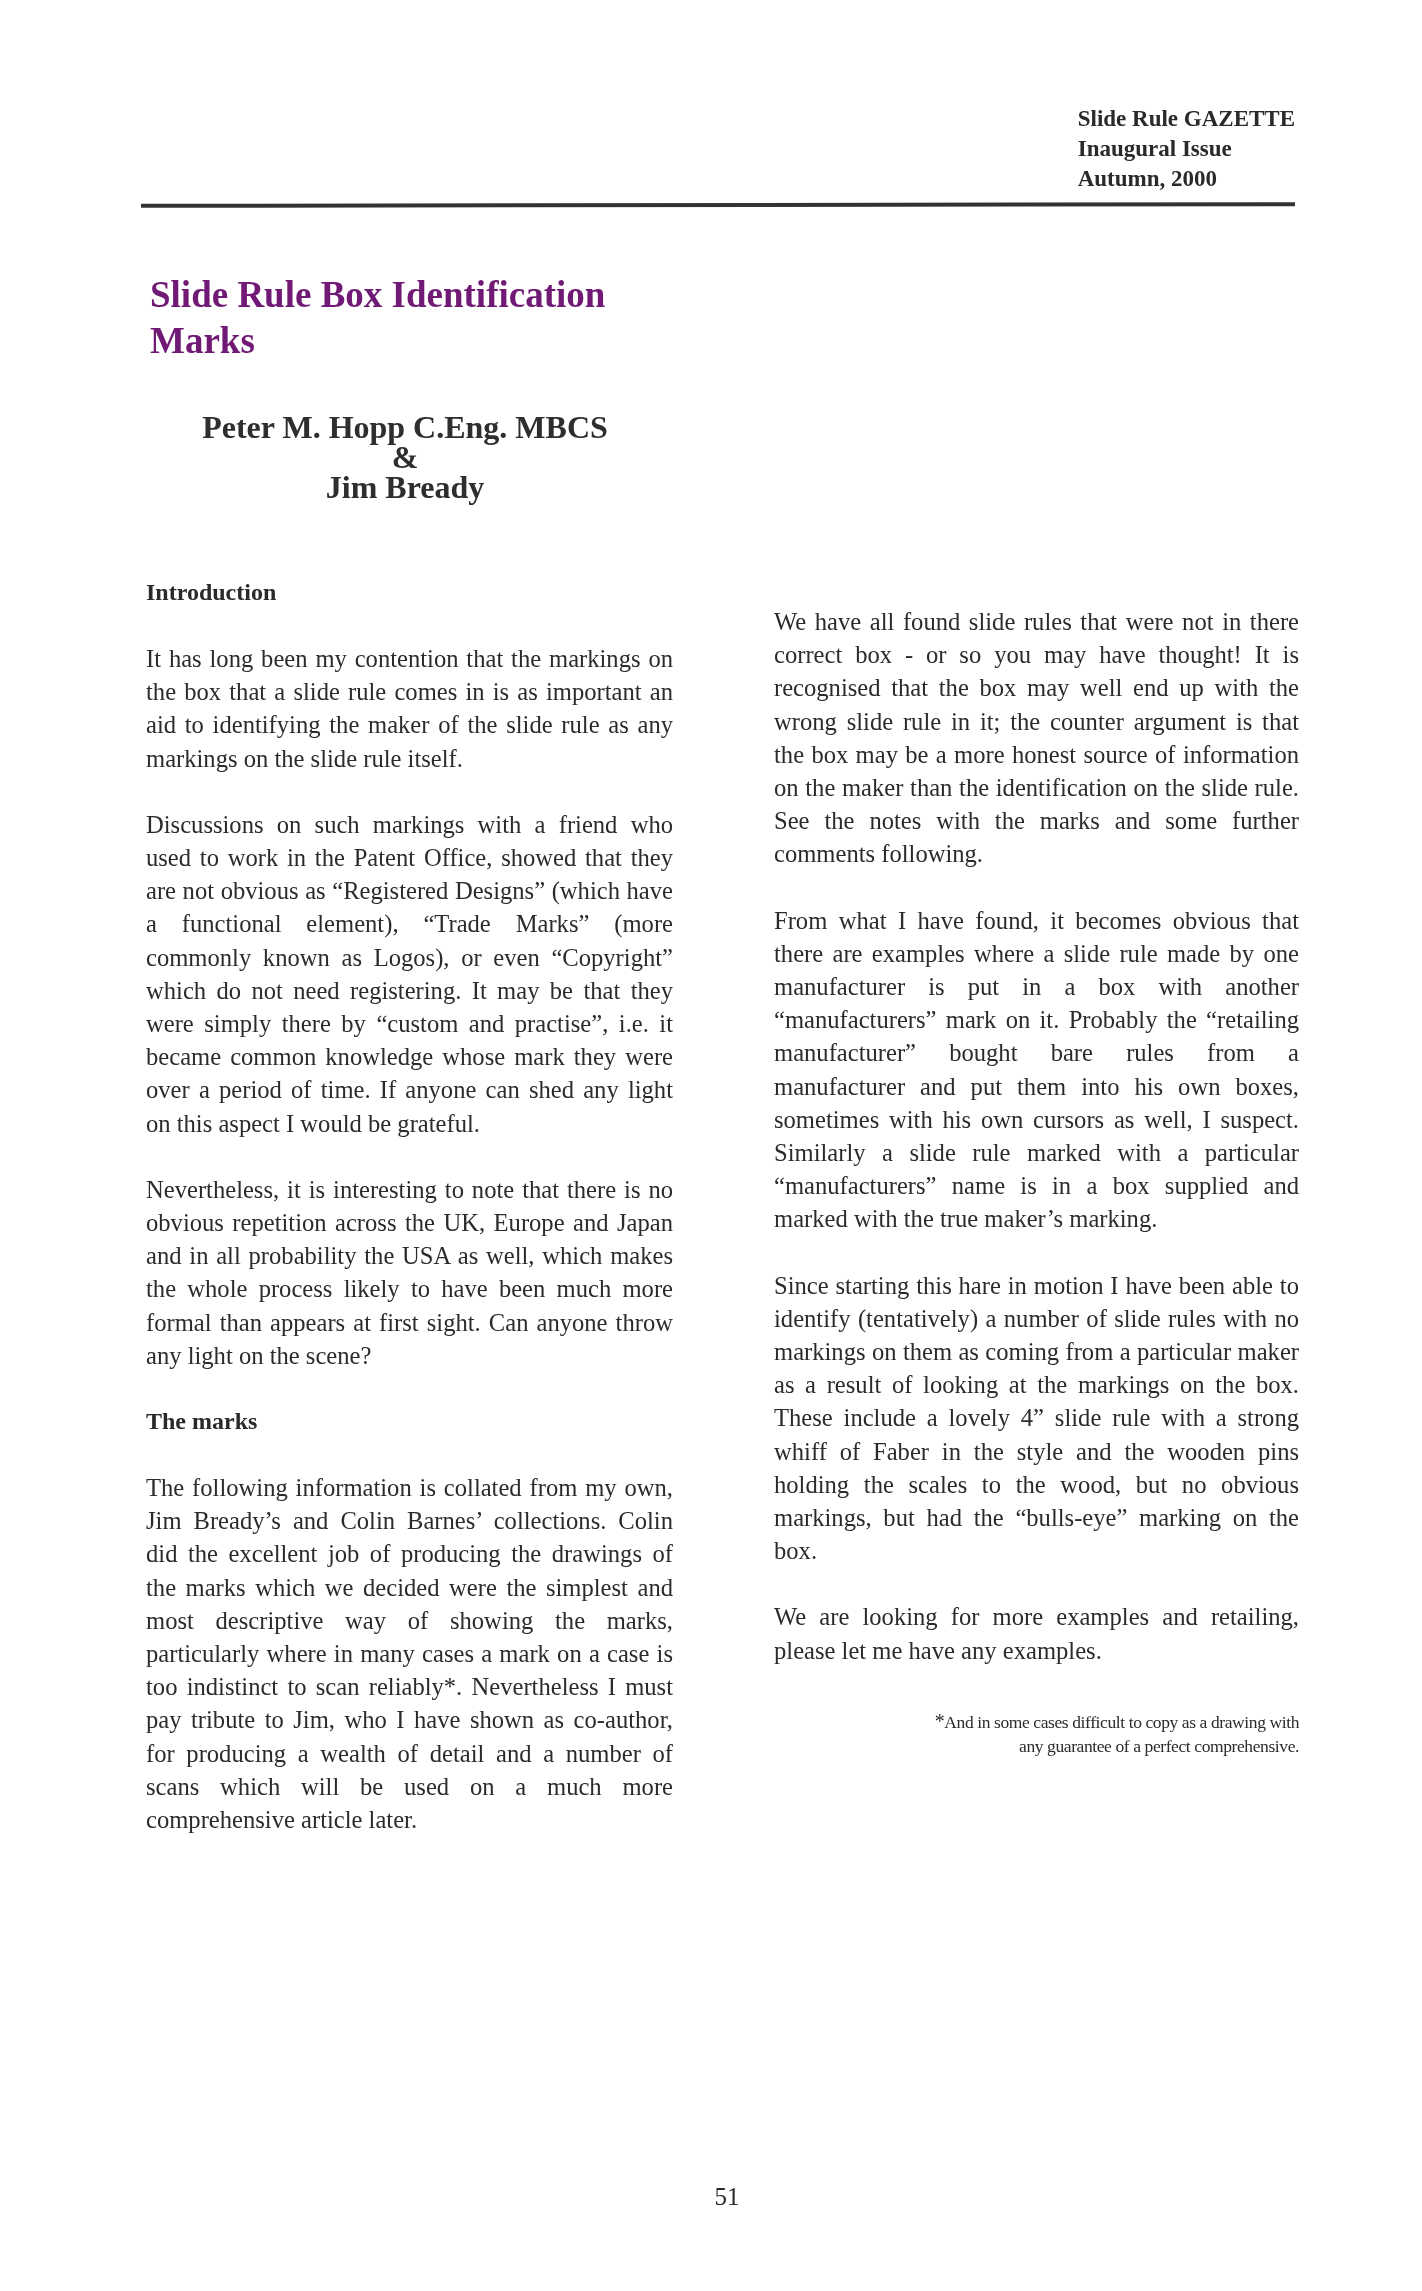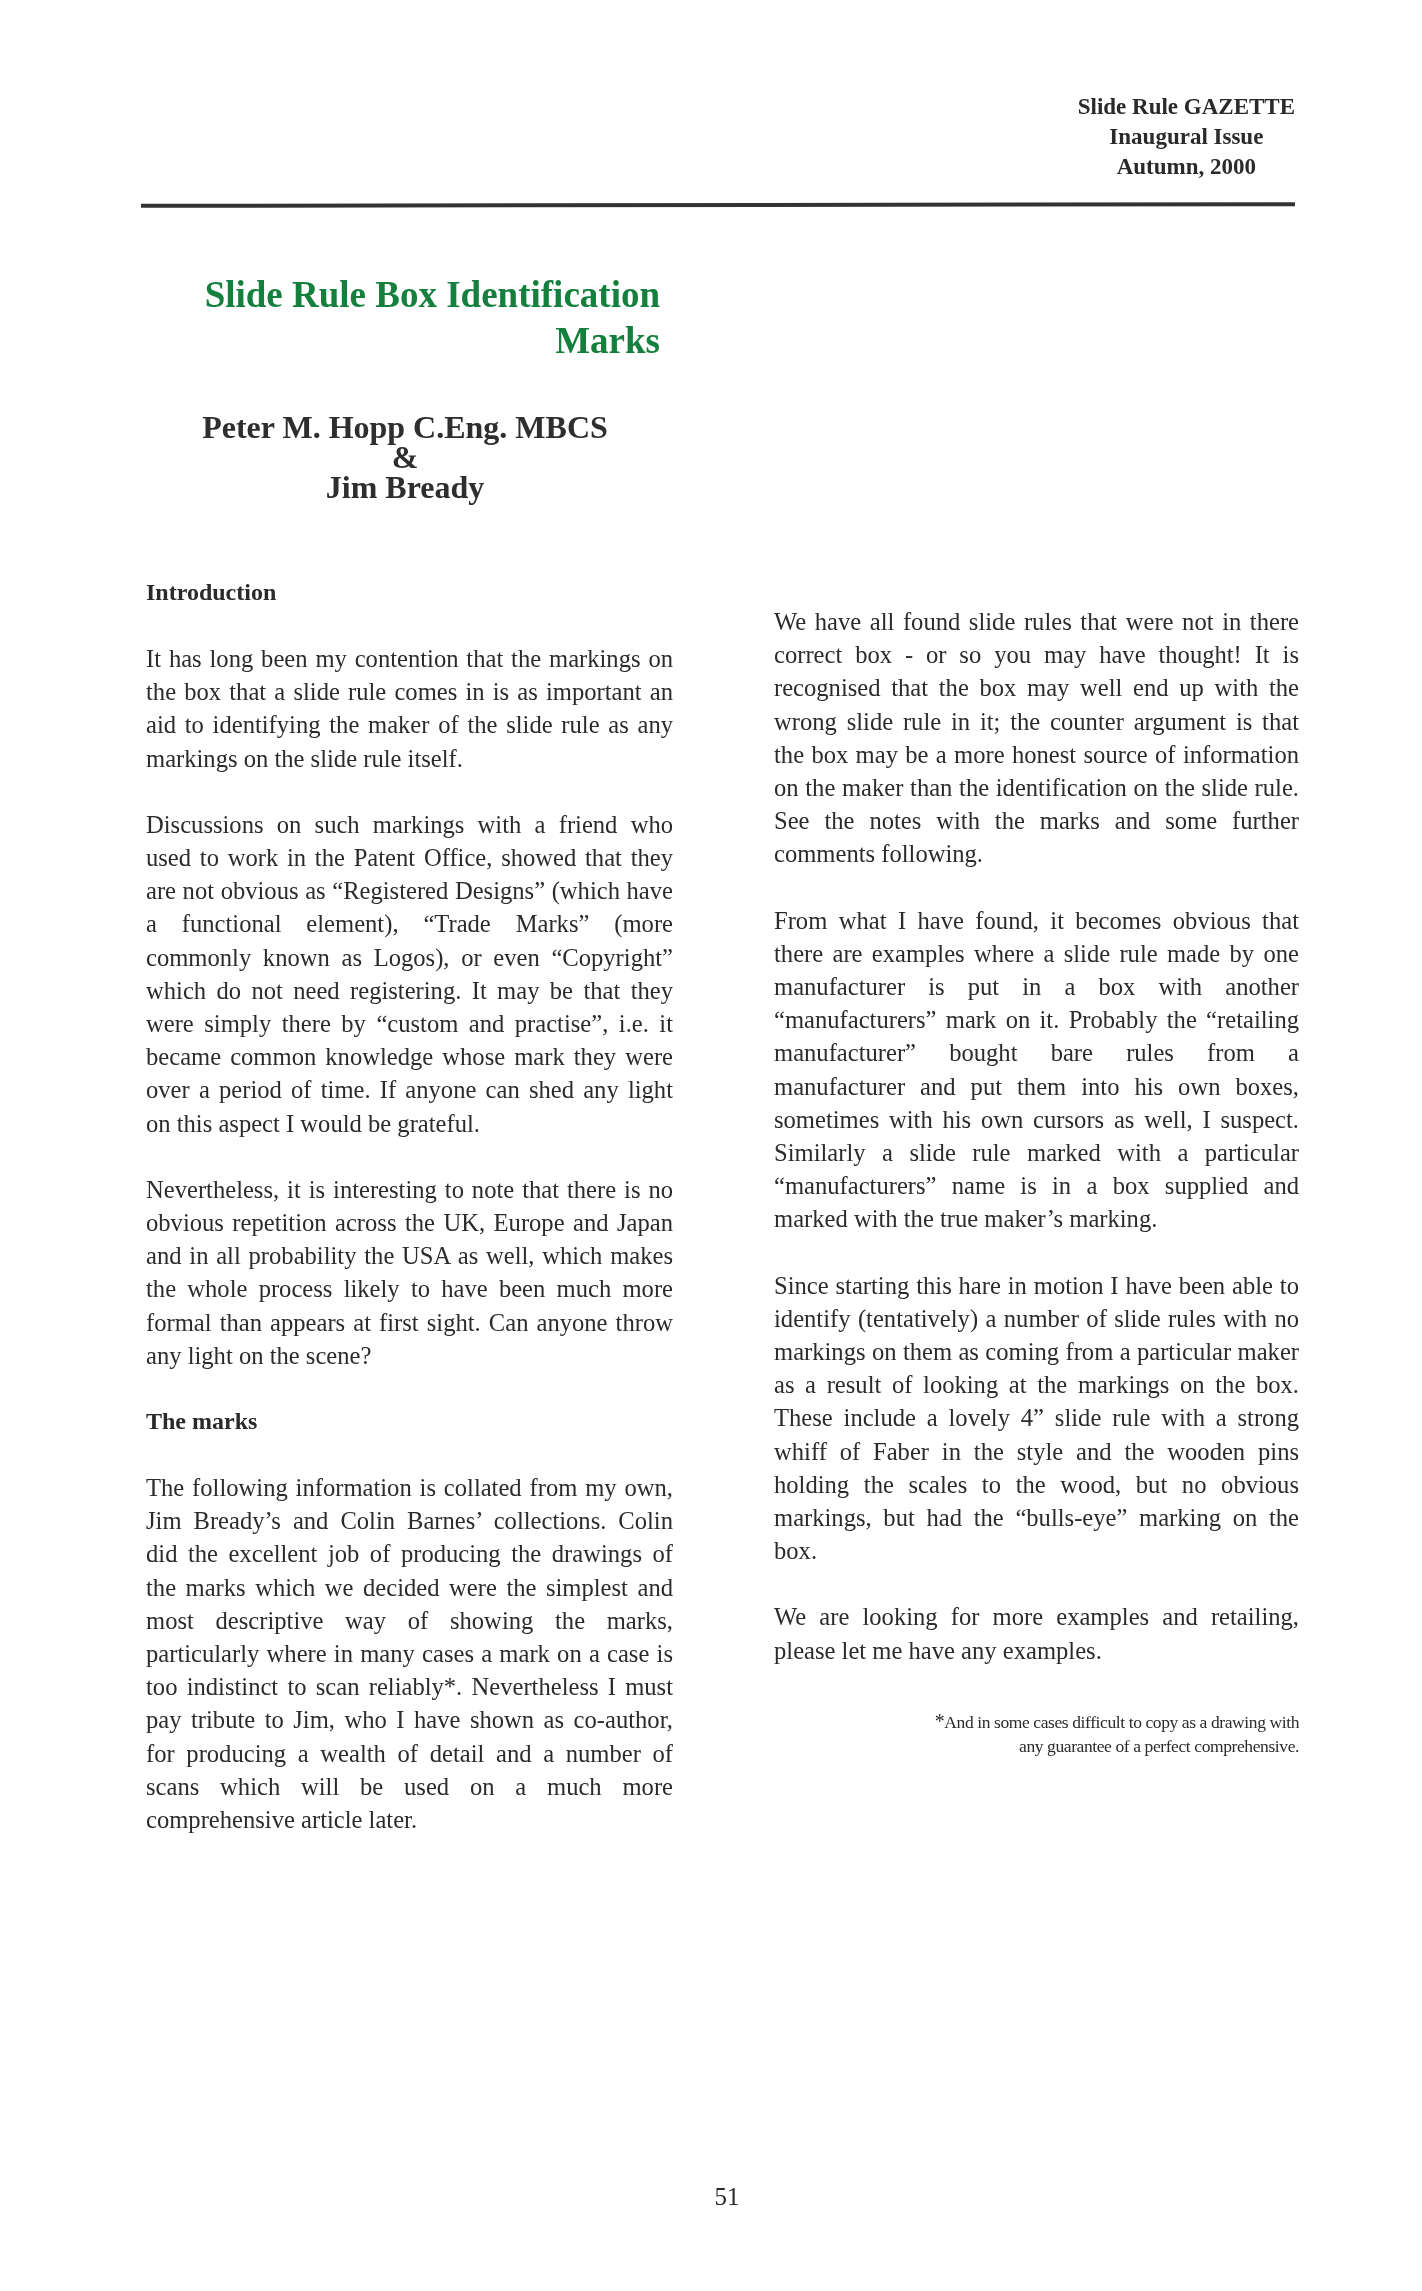--- a/index.html
+++ b/index.html
@@ -2,32 +2,32 @@
 <html><head>
 <meta charset="utf-8">
 <style>
   html, body { margin: 0; padding: 0; background: #ffffff; }
   body {
     width: 1422px; height: 2291px; position: relative; overflow: hidden;
     font-family: "Liberation Serif", "DejaVu Serif", serif;
     color: #2b2b2b;
   }
   .header {
-    position: absolute; right: 127px; top: 92px;
-    text-align: center; font-weight: bold; font-size: 23px; line-height: 30px;
+    position: absolute; right: 127px; top: 104px;
+    text-align: left; font-weight: bold; font-size: 23px; line-height: 30px;
     color: #2a2a2a;
   }
   .header-rule {
     position: absolute; left: 141px; top: 203px; width: 1154px; height: 4px;
     background: #333333; transform: rotate(-0.08deg);
   }
   .title {
     position: absolute; left: 150px; width: 510px; top: 272px;
-    text-align: right; font-weight: bold; font-size: 37px; line-height: 46px;
-    color: #15803d; margin: 0;
+    text-align: left; font-weight: bold; font-size: 37px; line-height: 46px;
+    color: #701a75; margin: 0;
   }
   .authors {
     position: absolute; left: 180px; width: 450px; top: 412px;
     text-align: center; font-weight: bold; font-size: 32px; line-height: 30px;
     color: #2e2e2e;
   }
   .col {
     position: absolute; font-size: 24.6px; line-height: 33.2px; text-align: justify;
     hyphens: none;
   }

